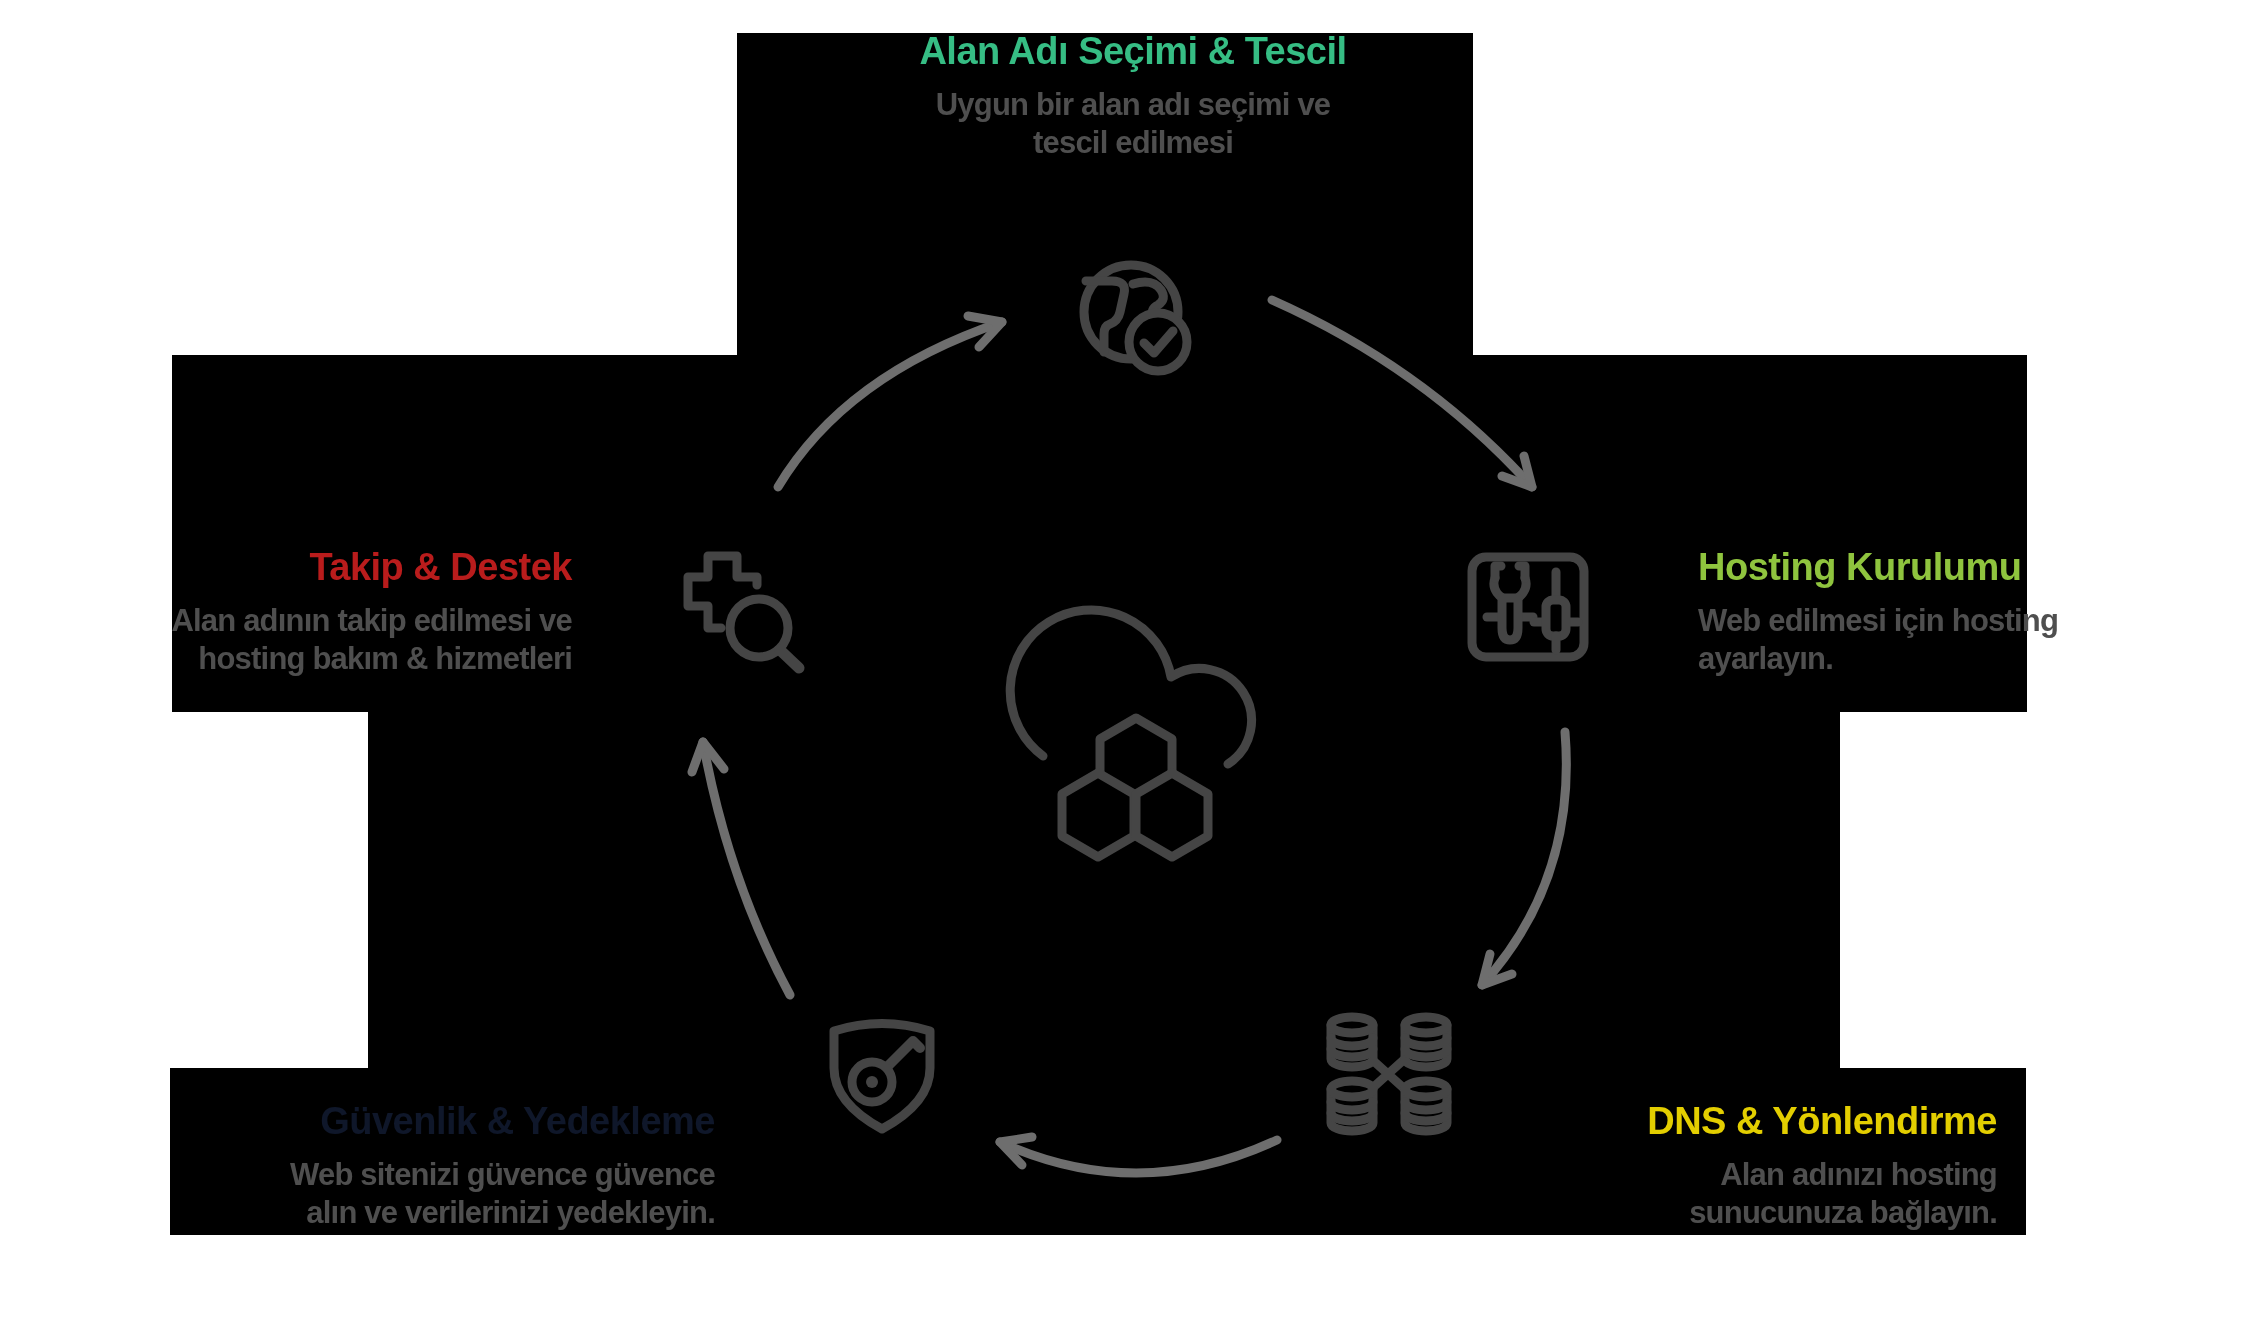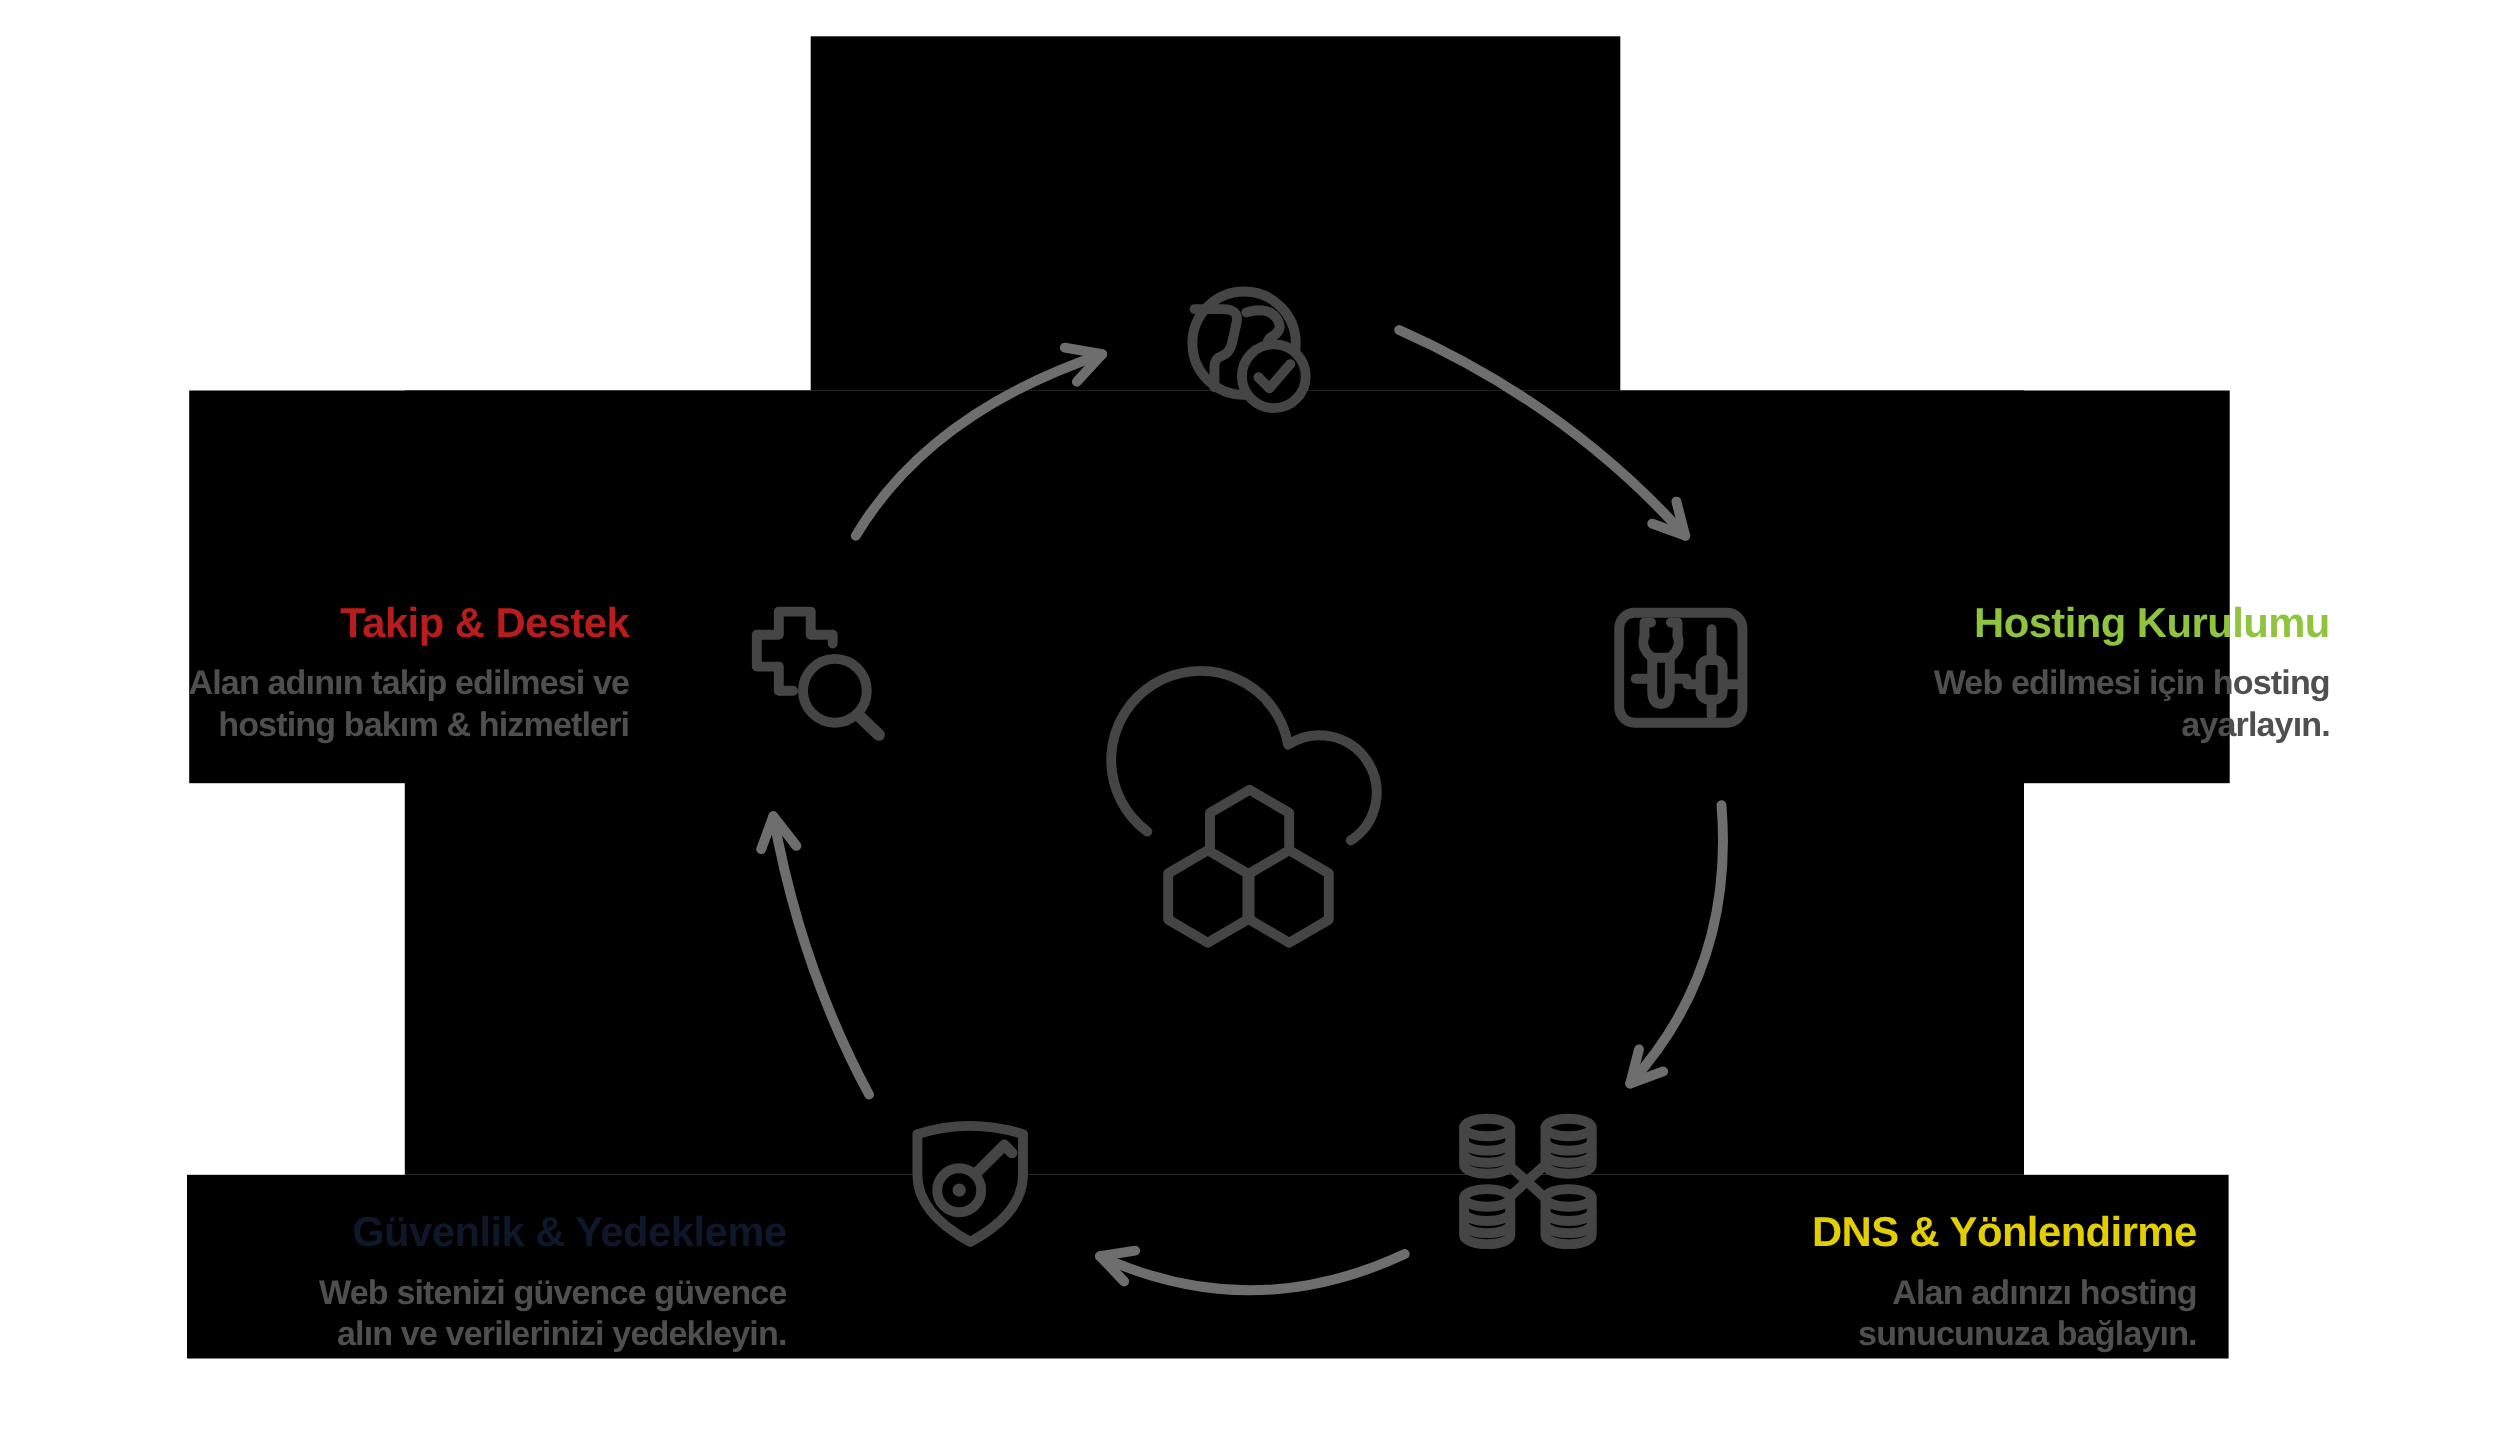--- a/index.html
+++ b/index.html
@@ -12,21 +12,21 @@
   #blob-bottom{left:170px;top:1068px;width:1856px;height:167px;}
   svg.overlay{position:absolute;left:0;top:0;z-index:2;}
   .icon-stroke{stroke:var(--icon_stroke,#454545);stroke-width:9;fill:none;stroke-linecap:round;stroke-linejoin:round;}
   .icon-fill{fill:#000000;}
   .arrow{stroke:var(--arrow_stroke,#6e6e6e);stroke-width:9;fill:none;stroke-linecap:round;stroke-linejoin:round;}
   .tblock{position:absolute;z-index:3;}
   .tblock .title{display:block;font-weight:bold;font-size:38px;line-height:46px;letter-spacing:-0.5px;}
   .tblock .subtitle{display:block;margin-top:12px;font-size:31px;line-height:38px;letter-spacing:-0.8px;
                     color:var(--subtitle,#4f4f4f);white-space:pre-line;font-weight:bold;}
   #block-domain  {left:783px; top:28px;  width:700px;text-align:center;}
-  #block-hosting {left:1698px;top:544px; width:420px;text-align:right;}
+  #block-hosting {left:1698px;top:544px; width:420px;text-align:left;}
   #block-dns     {left:1557px;top:1098px;width:440px;text-align:right;}
   #block-security{left:290px; top:1098px;width:425px;text-align:right;}
   #block-support {left:148px; top:544px; width:424px;text-align:right;}
 </style>
 </head>
 <body>
 
 <div id="canvas">
 
   <div class="panel" id="blob-title"></div>
@@ -116,20 +116,25 @@
       <circle cx="872" cy="1082" r="6" fill="var(--icon_stroke,#454545)"></circle>
     </g>
 
     <g>
       <path class="icon-stroke" d="M757 585 L757 577 L737 577 L737 556 L708 556 L708 577 L688 577 L688 606 L708 606 L708 628 L721 628"></path>
       <circle class="icon-stroke" cx="759" cy="628" r="29"></circle>
       <path class="icon-stroke" d="M780 650 L799 668" style="stroke-width:11"></path>
     </g>
   </svg>
 
+  <div class="tblock" id="block-domain">
+    <span class="title" style="color: rgb(54, 189, 132);">Alan Adı Seçimi &amp; Tescil</span>
+    <span class="subtitle">Uygun bir alan adı seçimi ve
+tescil edilmesi</span>
+  </div>
 
   <div class="tblock" id="block-hosting">
     <span class="title" style="color: rgb(143, 196, 62);">Hosting Kurulumu</span>
     <span class="subtitle">Web edilmesi için hosting
 ayarlayın.</span>
   </div>
 
   <div class="tblock" id="block-dns">
     <span class="title" style="color: rgb(227, 206, 0);">DNS &amp; Yönlendirme</span>
     <span class="subtitle">Alan adınızı hosting

